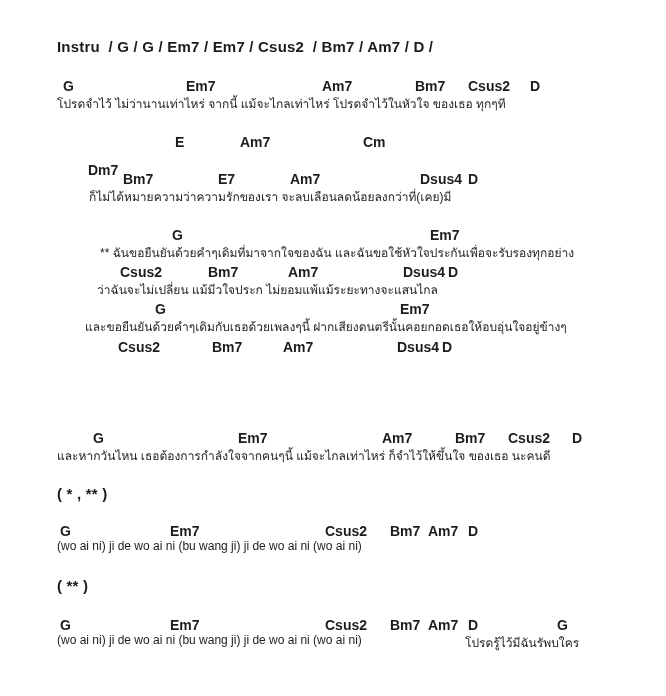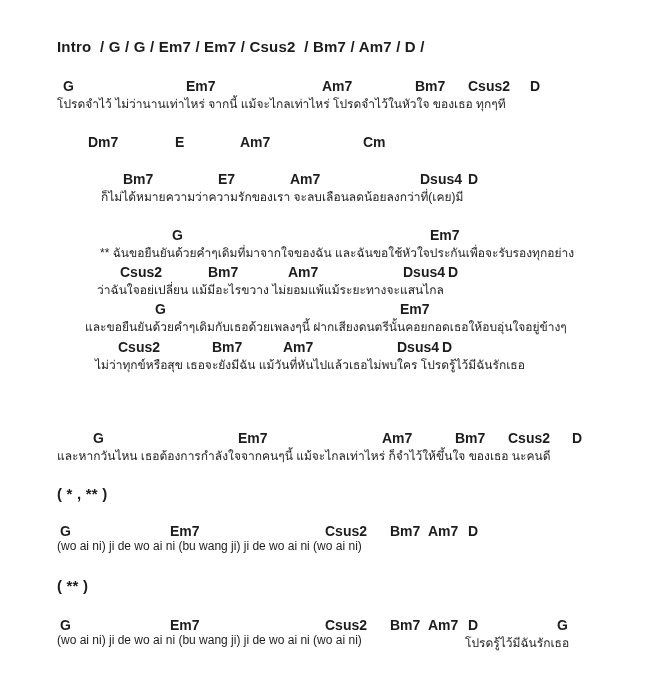--- a/index.html
+++ b/index.html
@@ -40,82 +40,79 @@
   .line.lyric > span {
     font-size: 12px;
     font-weight: 400;
   }
 </style>
 </head>
 <body>
 
 <div class="sheet" style="background: rgb(255, 255, 255); color: rgb(28, 28, 28);">
     <div class="line header" style="top: 38px;">
-      <span style="left: 57px;">Intro  / G / G / Em7 / Em7 / Csus2  / Bm7 / Am7 / D /</span>
+      <span style="left: 57px;">Instru  / G / G / Em7 / Em7 / Csus2  / Bm7 / Am7 / D /</span>
     </div>
     <div class="line chords" style="top: 78px;">
       <span style="left: 63px;">G</span>
       <span style="left: 186px;">Em7</span>
       <span style="left: 322px;">Am7</span>
       <span style="left: 415px;">Bm7</span>
       <span style="left: 468px;">Csus2</span>
       <span style="left: 530px;">D</span>
     </div>
     <div class="line lyric" style="top: 94px;">
       <span style="left: 57px;">โปรดจำไว้ ไม่ว่านานเท่าไหร่ จากนี้ แม้จะไกลเท่าไหร่ โปรดจำไว้ในหัวใจ ของเธอ ทุกๆที</span>
     </div>
     <div class="line chords" style="top: 134px;">
-      <span style="left: 88px;">Dm7</span>
+      <span style="left: 88px; margin-top: 28px;">Dm7</span>
       <span style="left: 175px;">E</span>
       <span style="left: 240px;">Am7</span>
       <span style="left: 363px;">Cm</span>
     </div>
     <div class="line chords" style="top: 171px;">
       <span style="left: 123px;">Bm7</span>
       <span style="left: 218px;">E7</span>
       <span style="left: 290px;">Am7</span>
       <span style="left: 420px;">Dsus4</span>
       <span style="left: 468px;">D</span>
     </div>
     <div class="line lyric" style="top: 187px;">
-      <span style="left: 101px;">ก็ไม่ได้หมายความว่าความรักของเรา จะลบเลือนลดน้อยลงกว่าที่(เคย)มี</span>
+      <span style="left: 89px;">ก็ไม่ได้หมายความว่าความรักของเรา จะลบเลือนลดน้อยลงกว่าที่(เคย)มี</span>
     </div>
     <div class="line chords" style="top: 227px;">
       <span style="left: 172px;">G</span>
       <span style="left: 430px;">Em7</span>
     </div>
     <div class="line lyric" style="top: 243px;">
       <span style="left: 100px;">** ฉันขอยืนยันด้วยคำๆเดิมที่มาจากใจของฉัน และฉันขอใช้หัวใจประกันเพื่อจะรับรองทุกอย่าง</span>
     </div>
     <div class="line chords" style="top: 264px;">
       <span style="left: 120px;">Csus2</span>
       <span style="left: 208px;">Bm7</span>
       <span style="left: 288px;">Am7</span>
       <span style="left: 403px;">Dsus4</span>
       <span style="left: 448px;">D</span>
     </div>
     <div class="line lyric" style="top: 280px;">
-      <span style="left: 97px;">ว่าฉันใจอย่เปลี่ยน แม้มีอะไรขวาง ไม่ยอมแพ้แม้ระยะทางจะแสนไกล</span>
+      <span style="left: 97px;">ว่าฉันจะไม่เปลี่ยน แม้มีวใจประก ไม่ยอมแพ้แม้ระยะทางจะแสนไกล</span>
     </div>
     <div class="line chords" style="top: 301px;">
       <span style="left: 155px;">G</span>
       <span style="left: 400px;">Em7</span>
     </div>
     <div class="line lyric" style="top: 317px;">
       <span style="left: 85px;">และขอยืนยันด้วยคำๆเดิมกับเธอด้วยเพลงๆนี้ ฝากเสียงดนตรีนั้นคอยกอดเธอให้อบอุ่นใจอยู่ข้างๆ</span>
     </div>
     <div class="line chords" style="top: 339px;">
       <span style="left: 118px;">Csus2</span>
       <span style="left: 212px;">Bm7</span>
       <span style="left: 283px;">Am7</span>
       <span style="left: 397px;">Dsus4</span>
       <span style="left: 442px;">D</span>
-    </div>
-    <div class="line lyric" style="top: 355px;">
-      <span style="left: 95px;">ไม่ว่าทุกข์หรือสุข เธอจะยังมีฉัน แม้วันที่หันไปแล้วเธอไม่พบใคร โปรดรู้ไว้มีฉันรักเธอ</span>
     </div>
     <div class="line chords" style="top: 430px;">
       <span style="left: 93px;">G</span>
       <span style="left: 238px;">Em7</span>
       <span style="left: 382px;">Am7</span>
       <span style="left: 455px;">Bm7</span>
       <span style="left: 508px;">Csus2</span>
       <span style="left: 572px;">D</span>
     </div>
     <div class="line lyric" style="top: 446px;">
@@ -142,15 +139,15 @@
       <span style="left: 60px;">G</span>
       <span style="left: 170px;">Em7</span>
       <span style="left: 325px;">Csus2</span>
       <span style="left: 390px;">Bm7</span>
       <span style="left: 428px;">Am7</span>
       <span style="left: 468px;">D</span>
       <span style="left: 557px;">G</span>
     </div>
     <div class="line lyric" style="top: 633px;">
       <span style="left: 57px;">(wo ai ni) ji de wo ai ni (bu wang ji) ji de wo ai ni (wo ai ni)</span>
-      <span style="left: 465px;">โปรดรู้ไว้มีฉันรักเธอ</span>
+      <span style="left: 465px;">โปรดรู้ไว้มีฉันรัพบใคร</span>
     </div>
   </div>
 
 </body></html>

